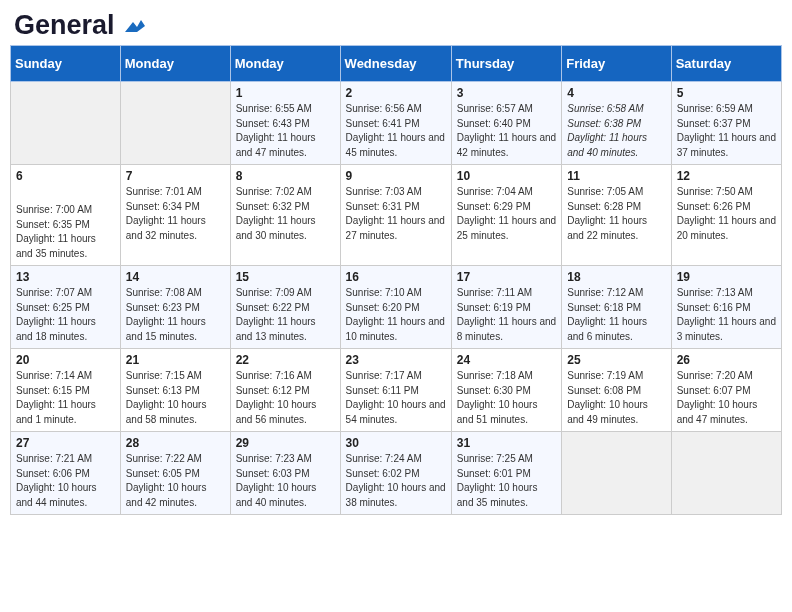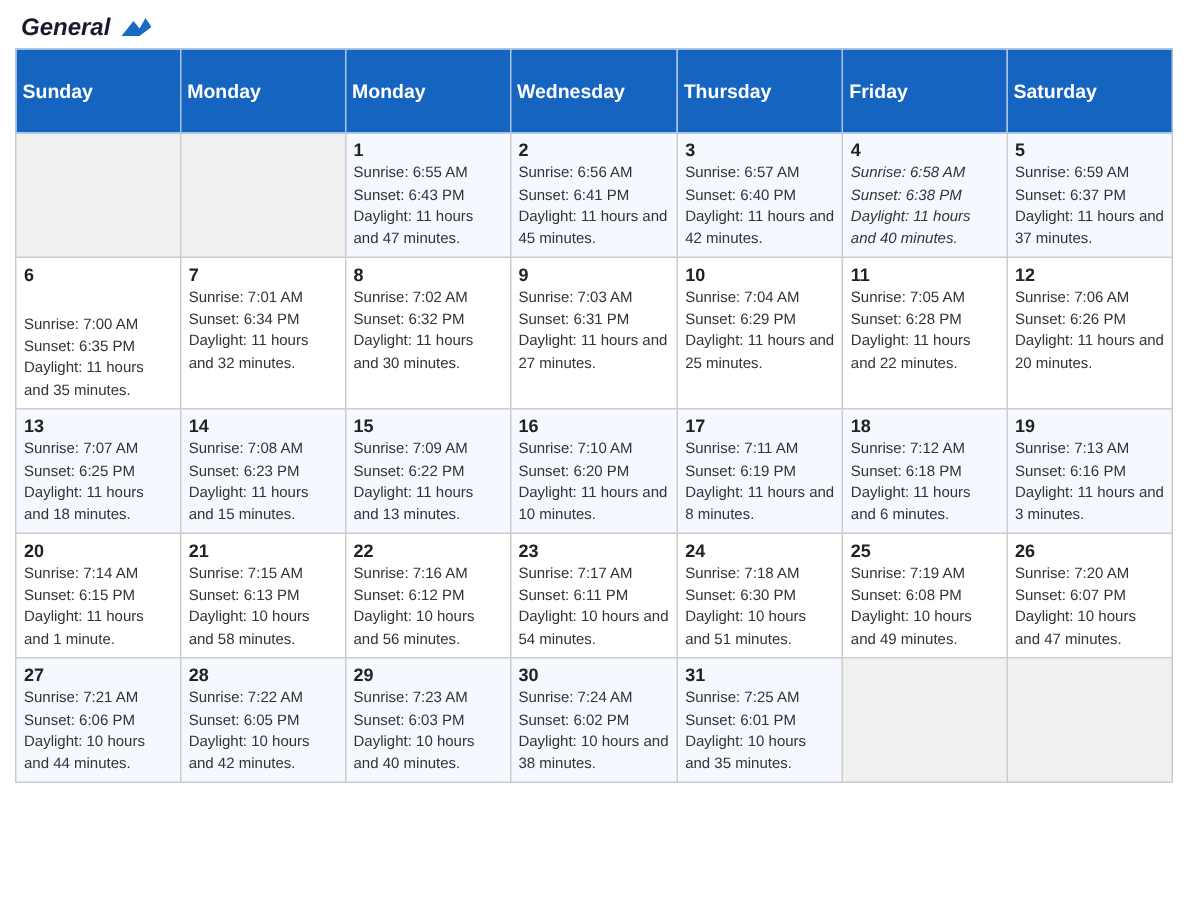--- a/index.html
+++ b/index.html
@@ -35,21 +35,21 @@
       color: #444;
     }
     .calendar {
       width: 100%;
       border-collapse: collapse;
       font-size: 11px;
     }
     .calendar thead tr th {
       background-color: #1565c0;
       color: #fff;
-      padding: 20px 4px;
+      padding: 10px 4px;
       text-align: left;
       font-size: 13px;
       font-weight: bold;
       border: 1px solid #aac4e8;
     }
     .calendar tbody tr td {
       border: 1px solid #ccc;
       vertical-align: top;
       padding: 4px 5px;
       width: 113px;
@@ -77,21 +77,21 @@
     .empty-cell {
       background: #f0f0f0 !important;
     }
   </style>
 </head>
 <body>
 
 <div class="header">
   <div class="logo">
     <div style="display:flex;align-items:center;">
-      <span style="font-size:16px;font-weight:bold;color:#1a1a2e;font-style:italic;">
+      <span style="font-size:27px;font-weight:bold;color:#1a1a2e;">
         <span style="color:#1a1a2e;">General</span>
         <svg width="22" height="18" viewBox="0 0 22 18" style="vertical-align:middle;margin-left:1px;" xmlns="http://www.w3.org/2000/svg">
           <polygon points="2,14 10,4 14,9 18,2 22,8 14,14" fill="#1a6bbf"></polygon>
         </svg>
       </span>
     </div>
     <span style="font-size:22px;font-weight:bold;color:#1a6bbf;margin-top:-4px;"></span>
   </div>
   <div class="title-area">
     <div class="month-title"></div>
@@ -178,21 +178,21 @@
 Daylight: 11 hours and 25 minutes.</div>
         </td>
         <td>
           <span class="day-num">11</span>
           <div class="day-info" style="white-space: pre-line;">Sunrise: 7:05 AM
 Sunset: 6:28 PM
 Daylight: 11 hours and 22 minutes.</div>
         </td>
         <td>
           <span class="day-num">12</span>
-          <div class="day-info" style="white-space: pre-line;">Sunrise: 7:06 AM
+          <div class="day-info" style="white-space: pre-line;">Sunrise: 7:50 AM
 Sunset: 6:26 PM
 Daylight: 11 hours and 20 minutes.</div>
         </td>
       </tr>
       <tr>
         <td>
           <span class="day-num">13</span>
           <div class="day-info" style="white-space: pre-line;">Sunrise: 7:07 AM
 Sunset: 6:25 PM
 Daylight: 11 hours and 18 minutes.</div>

